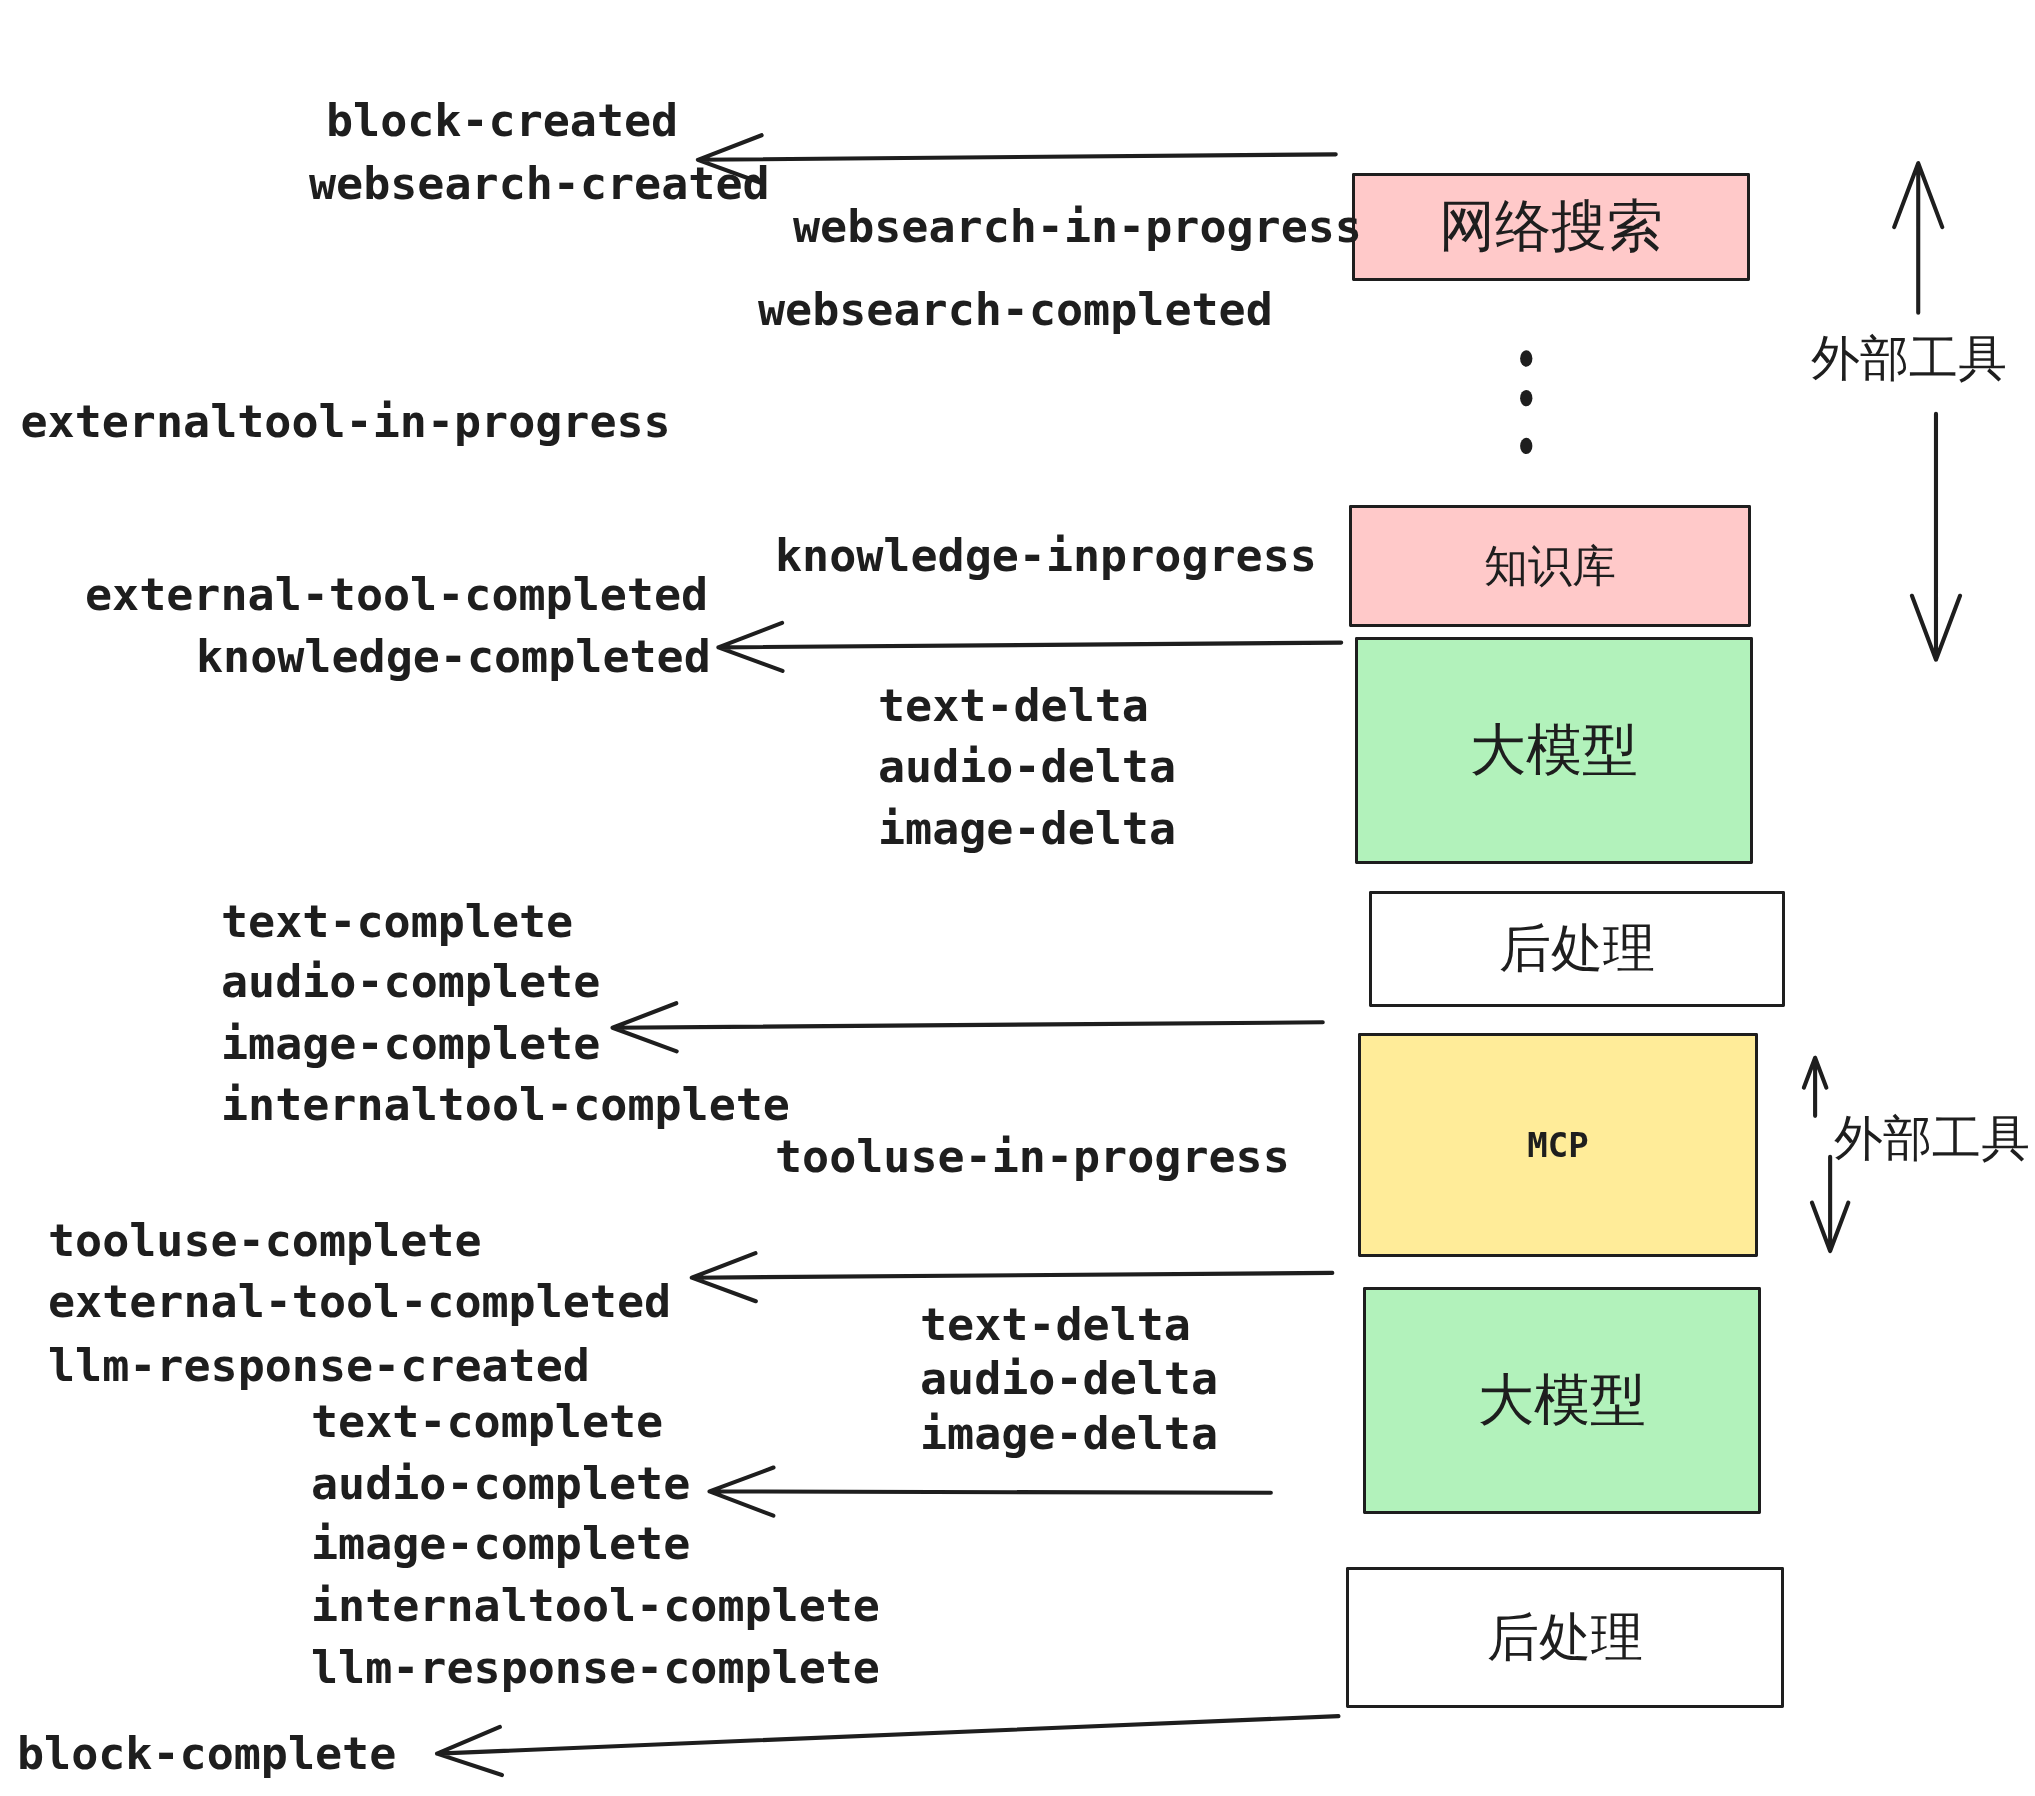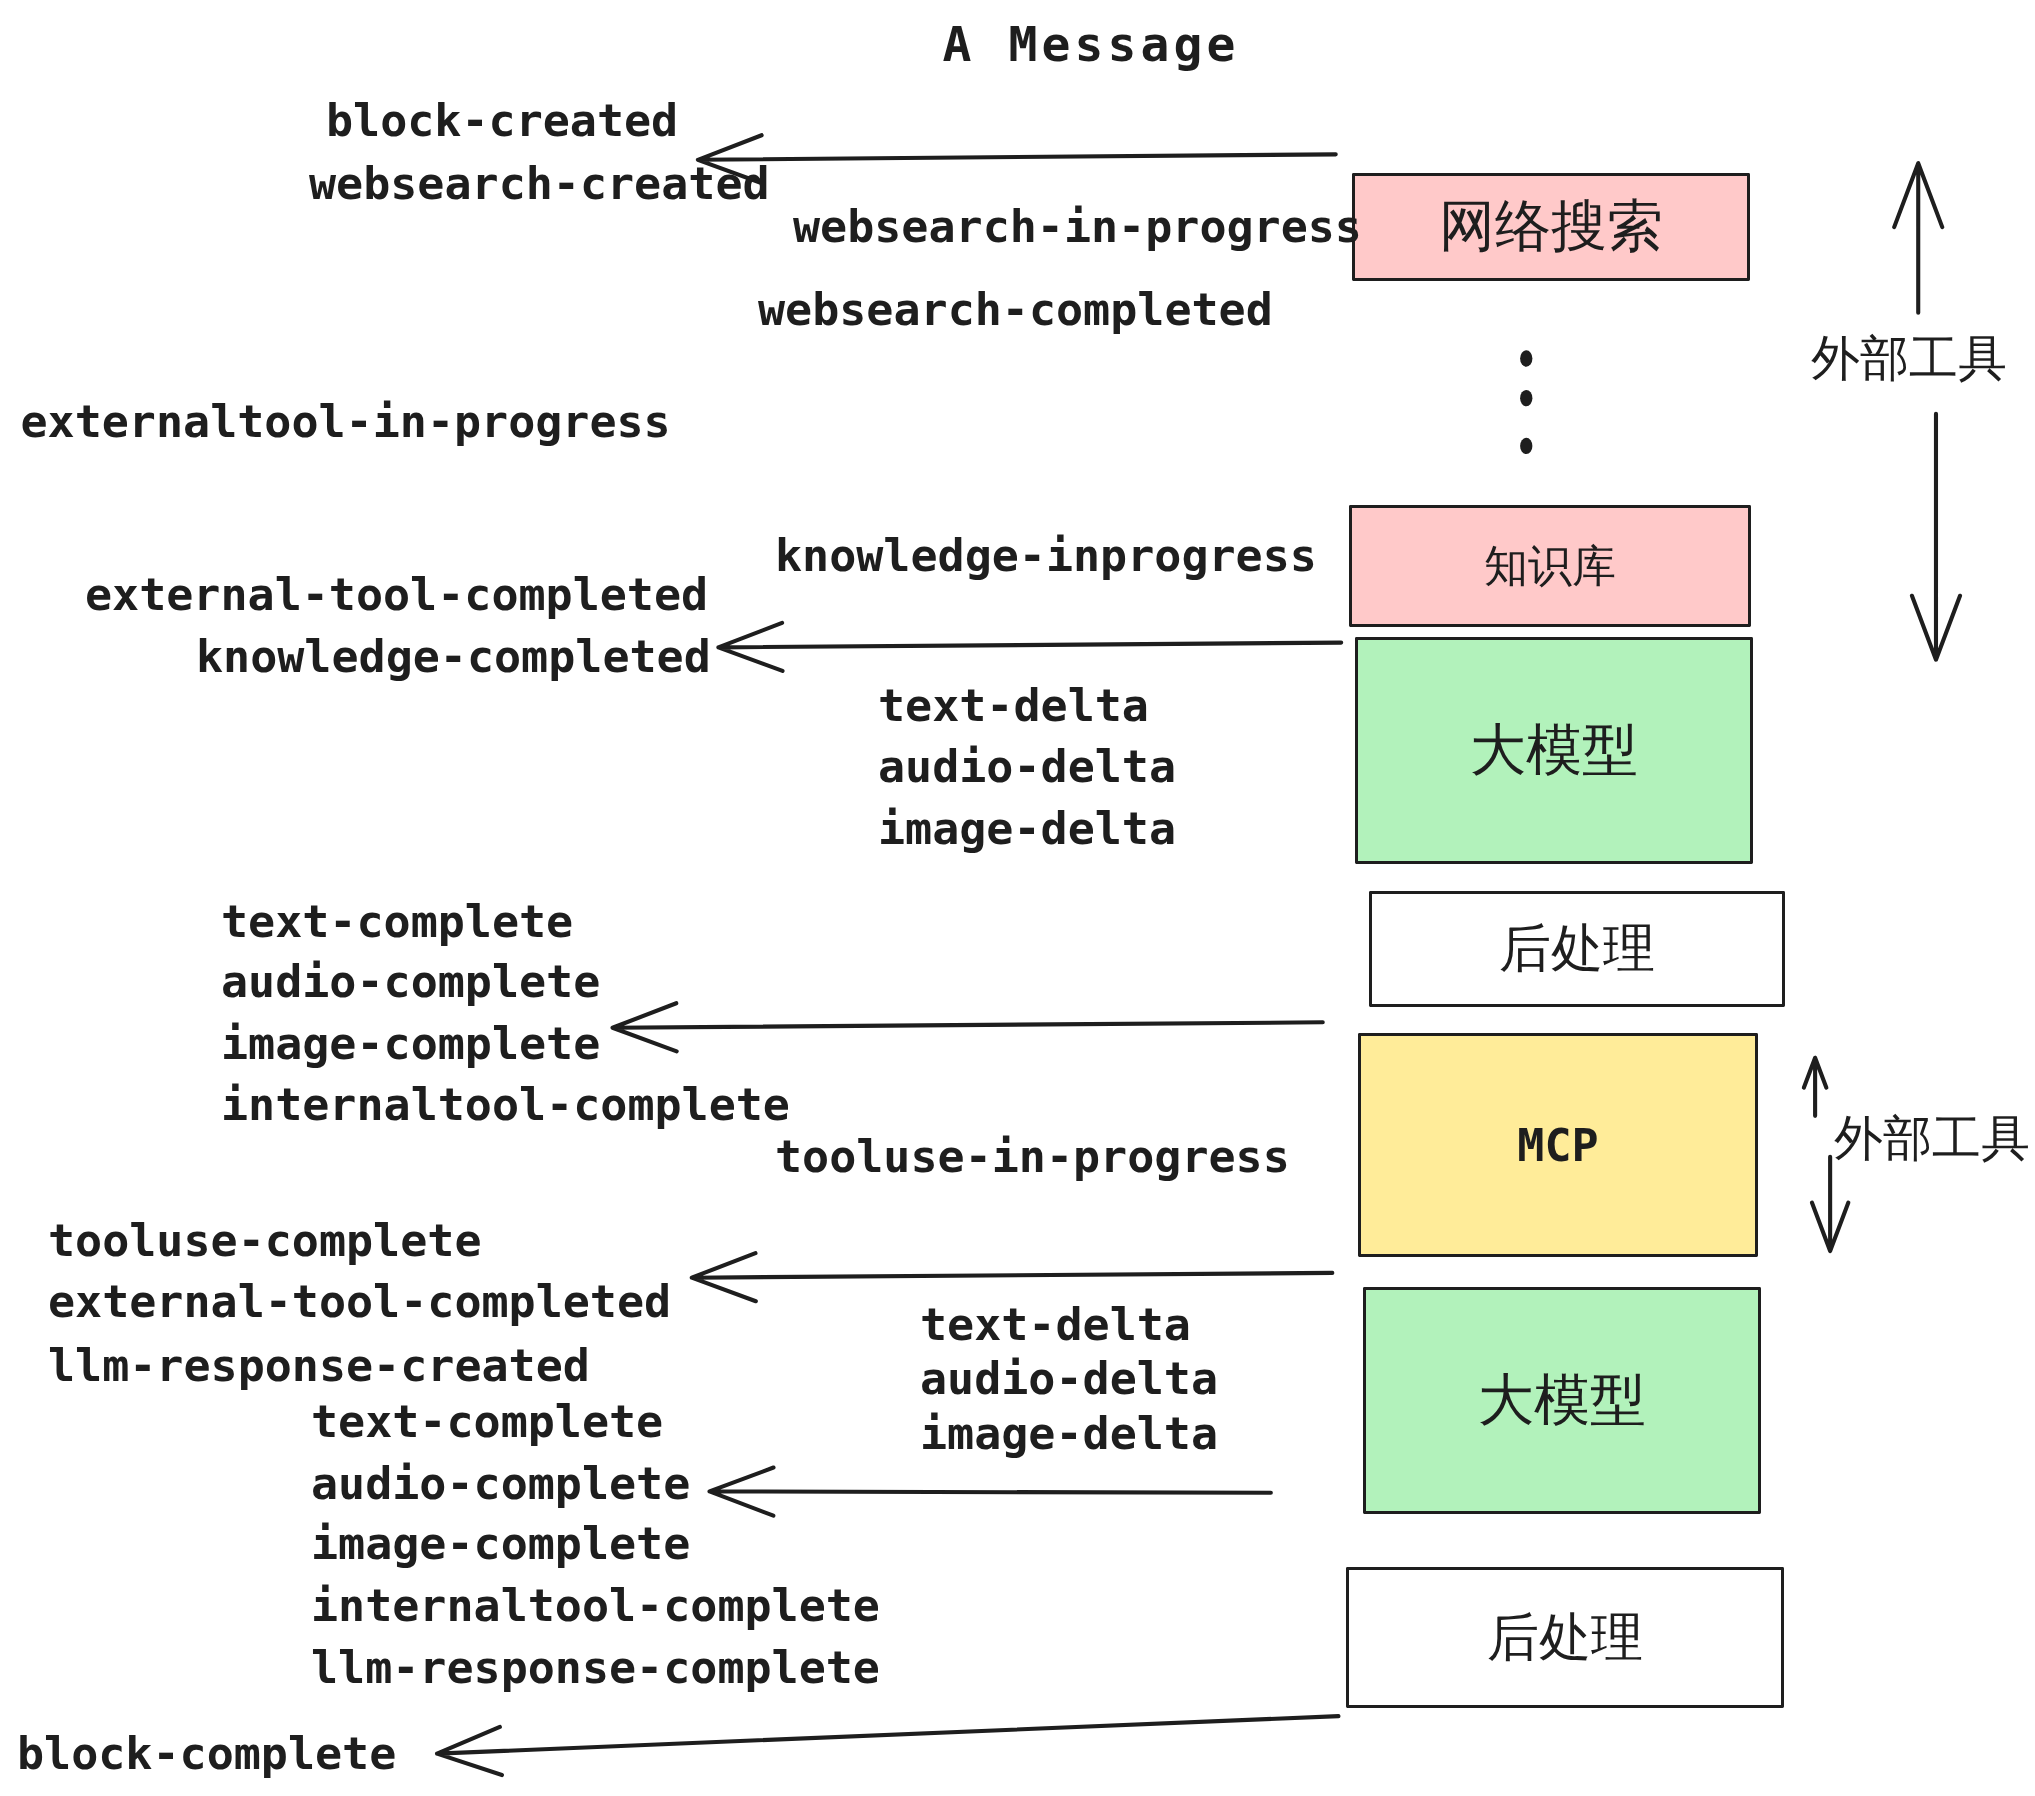--- a/index.html
+++ b/index.html
@@ -77,36 +77,35 @@
       <path d="M 1861 2186 L 1039 2184 M 1132.7 2149.0 L 1039 2184 L 1132.5 2219.5" fill="none" stroke="#1e1e1e" stroke-width="6" stroke-linecap="round" stroke-linejoin="round"></path>
       <path d="M 1960 2513 L 640 2568 M 732.0 2528.9 L 640 2568 L 735.0 2599.3" fill="none" stroke="#1e1e1e" stroke-width="6" stroke-linecap="round" stroke-linejoin="round"></path>
       <path d="M 2809 458 L 2809 239 M 2844.2 332.6 L 2809 239 L 2773.8 332.6" fill="none" stroke="#1e1e1e" stroke-width="6" stroke-linecap="round" stroke-linejoin="round"></path>
       <path d="M 2835 606 L 2835 966 M 2799.8 872.4 L 2835 966 L 2870.2 872.4" fill="none" stroke="#1e1e1e" stroke-width="6" stroke-linecap="round" stroke-linejoin="round"></path>
       <path d="M 2658 1634 L 2658 1549 M 2674.5 1592.8 L 2658 1549 L 2641.5 1592.8" fill="none" stroke="#1e1e1e" stroke-width="6" stroke-linecap="round" stroke-linejoin="round"></path>
       <path d="M 2680 1694 L 2680 1832 M 2653.3 1761.0 L 2680 1832 L 2706.7 1761.0" fill="none" stroke="#1e1e1e" stroke-width="6" stroke-linecap="round" stroke-linejoin="round"></path>
       <ellipse cx="2235" cy="525" rx="9" ry="12" fill="#1e1e1e"></ellipse>
       <ellipse cx="2235" cy="583" rx="9" ry="12" fill="#1e1e1e"></ellipse>
       <ellipse cx="2235" cy="653" rx="9" ry="12" fill="#1e1e1e"></ellipse>
     </svg>
-  <div id="diagram-title" style="left:1091px; top:44px;">A Message</div>
   <div id="boxes-layer">
       <div class="node-box" style="left: 1352px; top: 173px; width: 398px; height: 108px; background: rgb(255, 201, 201);">
         <span class="node-box-label" style="font-size: 56px;">网络搜索</span>
       </div>
       <div class="node-box" style="left: 1349px; top: 505px; width: 402px; height: 122px; background: rgb(255, 201, 201);">
         <span class="node-box-label" style="font-size: 44px;">知识库</span>
       </div>
       <div class="node-box" style="left: 1355px; top: 637px; width: 398px; height: 227px; background: rgb(178, 242, 187);">
         <span class="node-box-label" style="font-size: 56px;">大模型</span>
       </div>
       <div class="node-box" style="left: 1369px; top: 891px; width: 416px; height: 116px; background: rgb(255, 255, 255);">
         <span class="node-box-label" style="font-size: 52px;">后处理</span>
       </div>
       <div class="node-box" style="left: 1358px; top: 1033px; width: 400px; height: 224px; background: rgb(255, 236, 153);">
-        <span class="node-box-label mono" style="font-size: 45px; text-align: center;">MCP</span>
+        <span class="node-box-label mono" style="font-size: 34px; text-align: center;">MCP</span>
       </div>
       <div class="node-box" style="left: 1363px; top: 1287px; width: 398px; height: 227px; background: rgb(178, 242, 187);">
         <span class="node-box-label" style="font-size: 56px;">大模型</span>
       </div>
       <div class="node-box" style="left: 1346px; top: 1567px; width: 438px; height: 141px; background: rgb(255, 255, 255);">
         <span class="node-box-label" style="font-size: 52px;">后处理</span>
       </div>
     </div>
   <div id="labels-layer">
       <div class="event-label" style="left: 309px; top: 120px; margin-left: 17px;">block-created</div>

